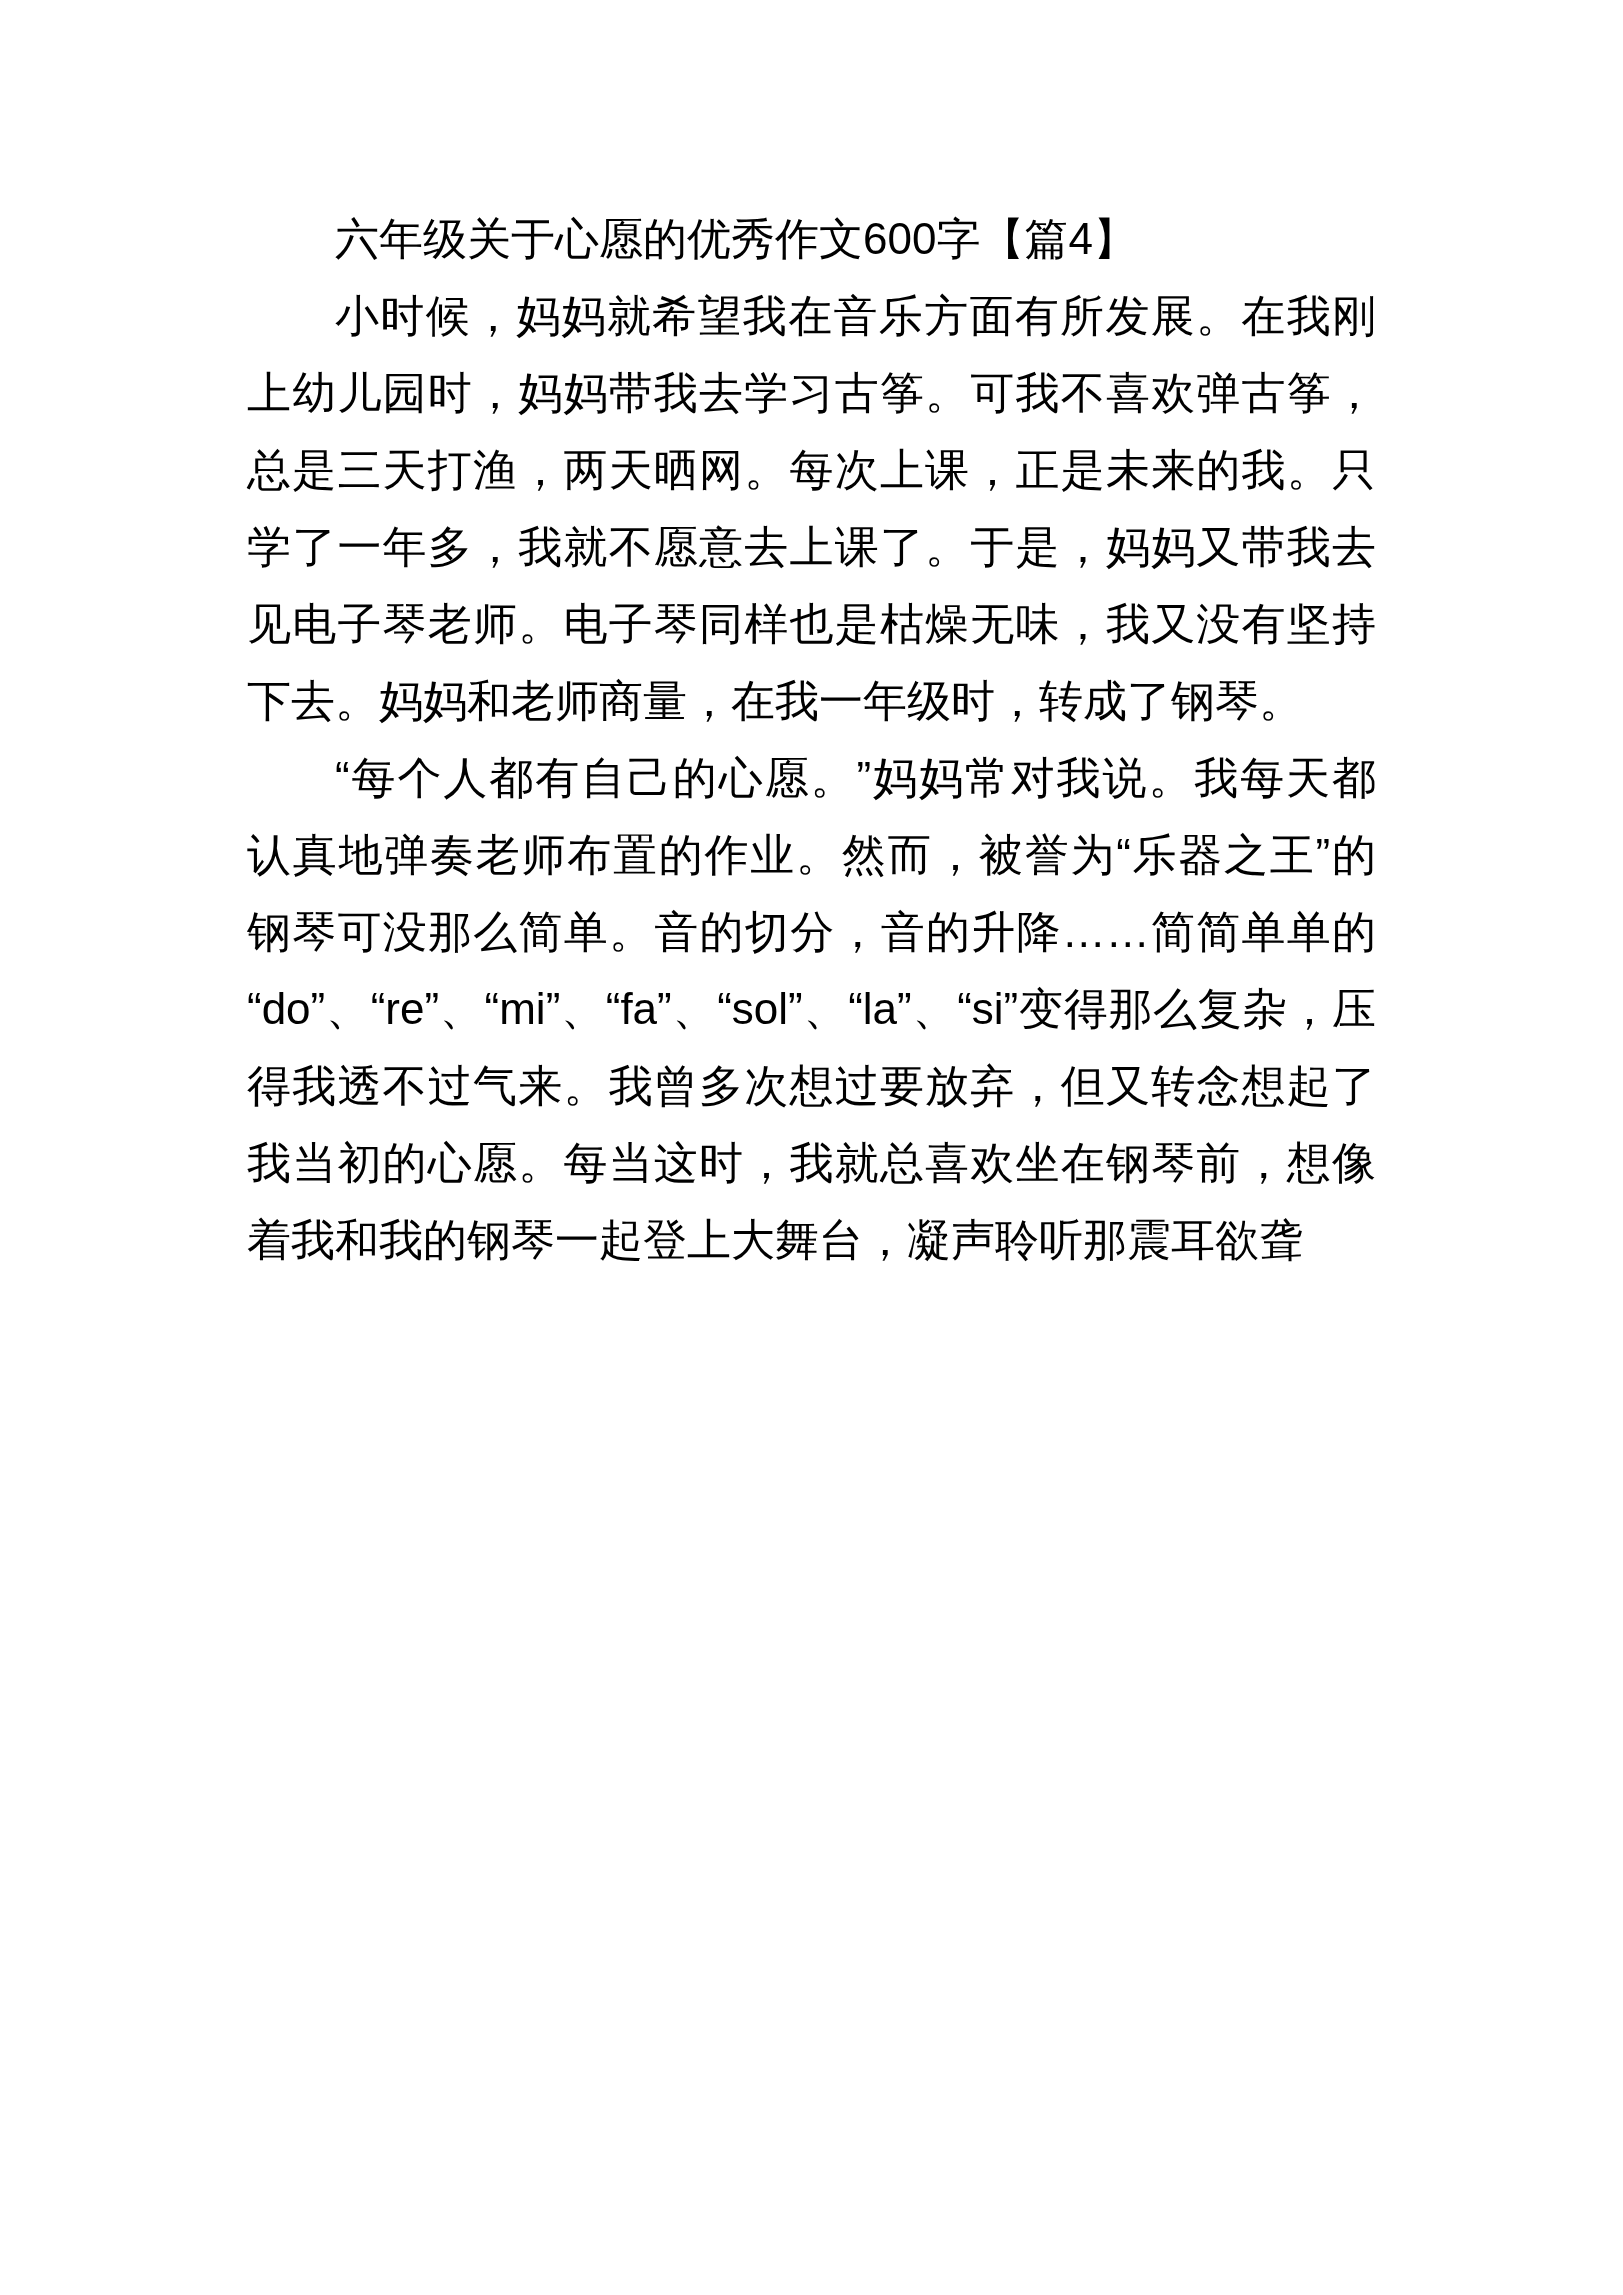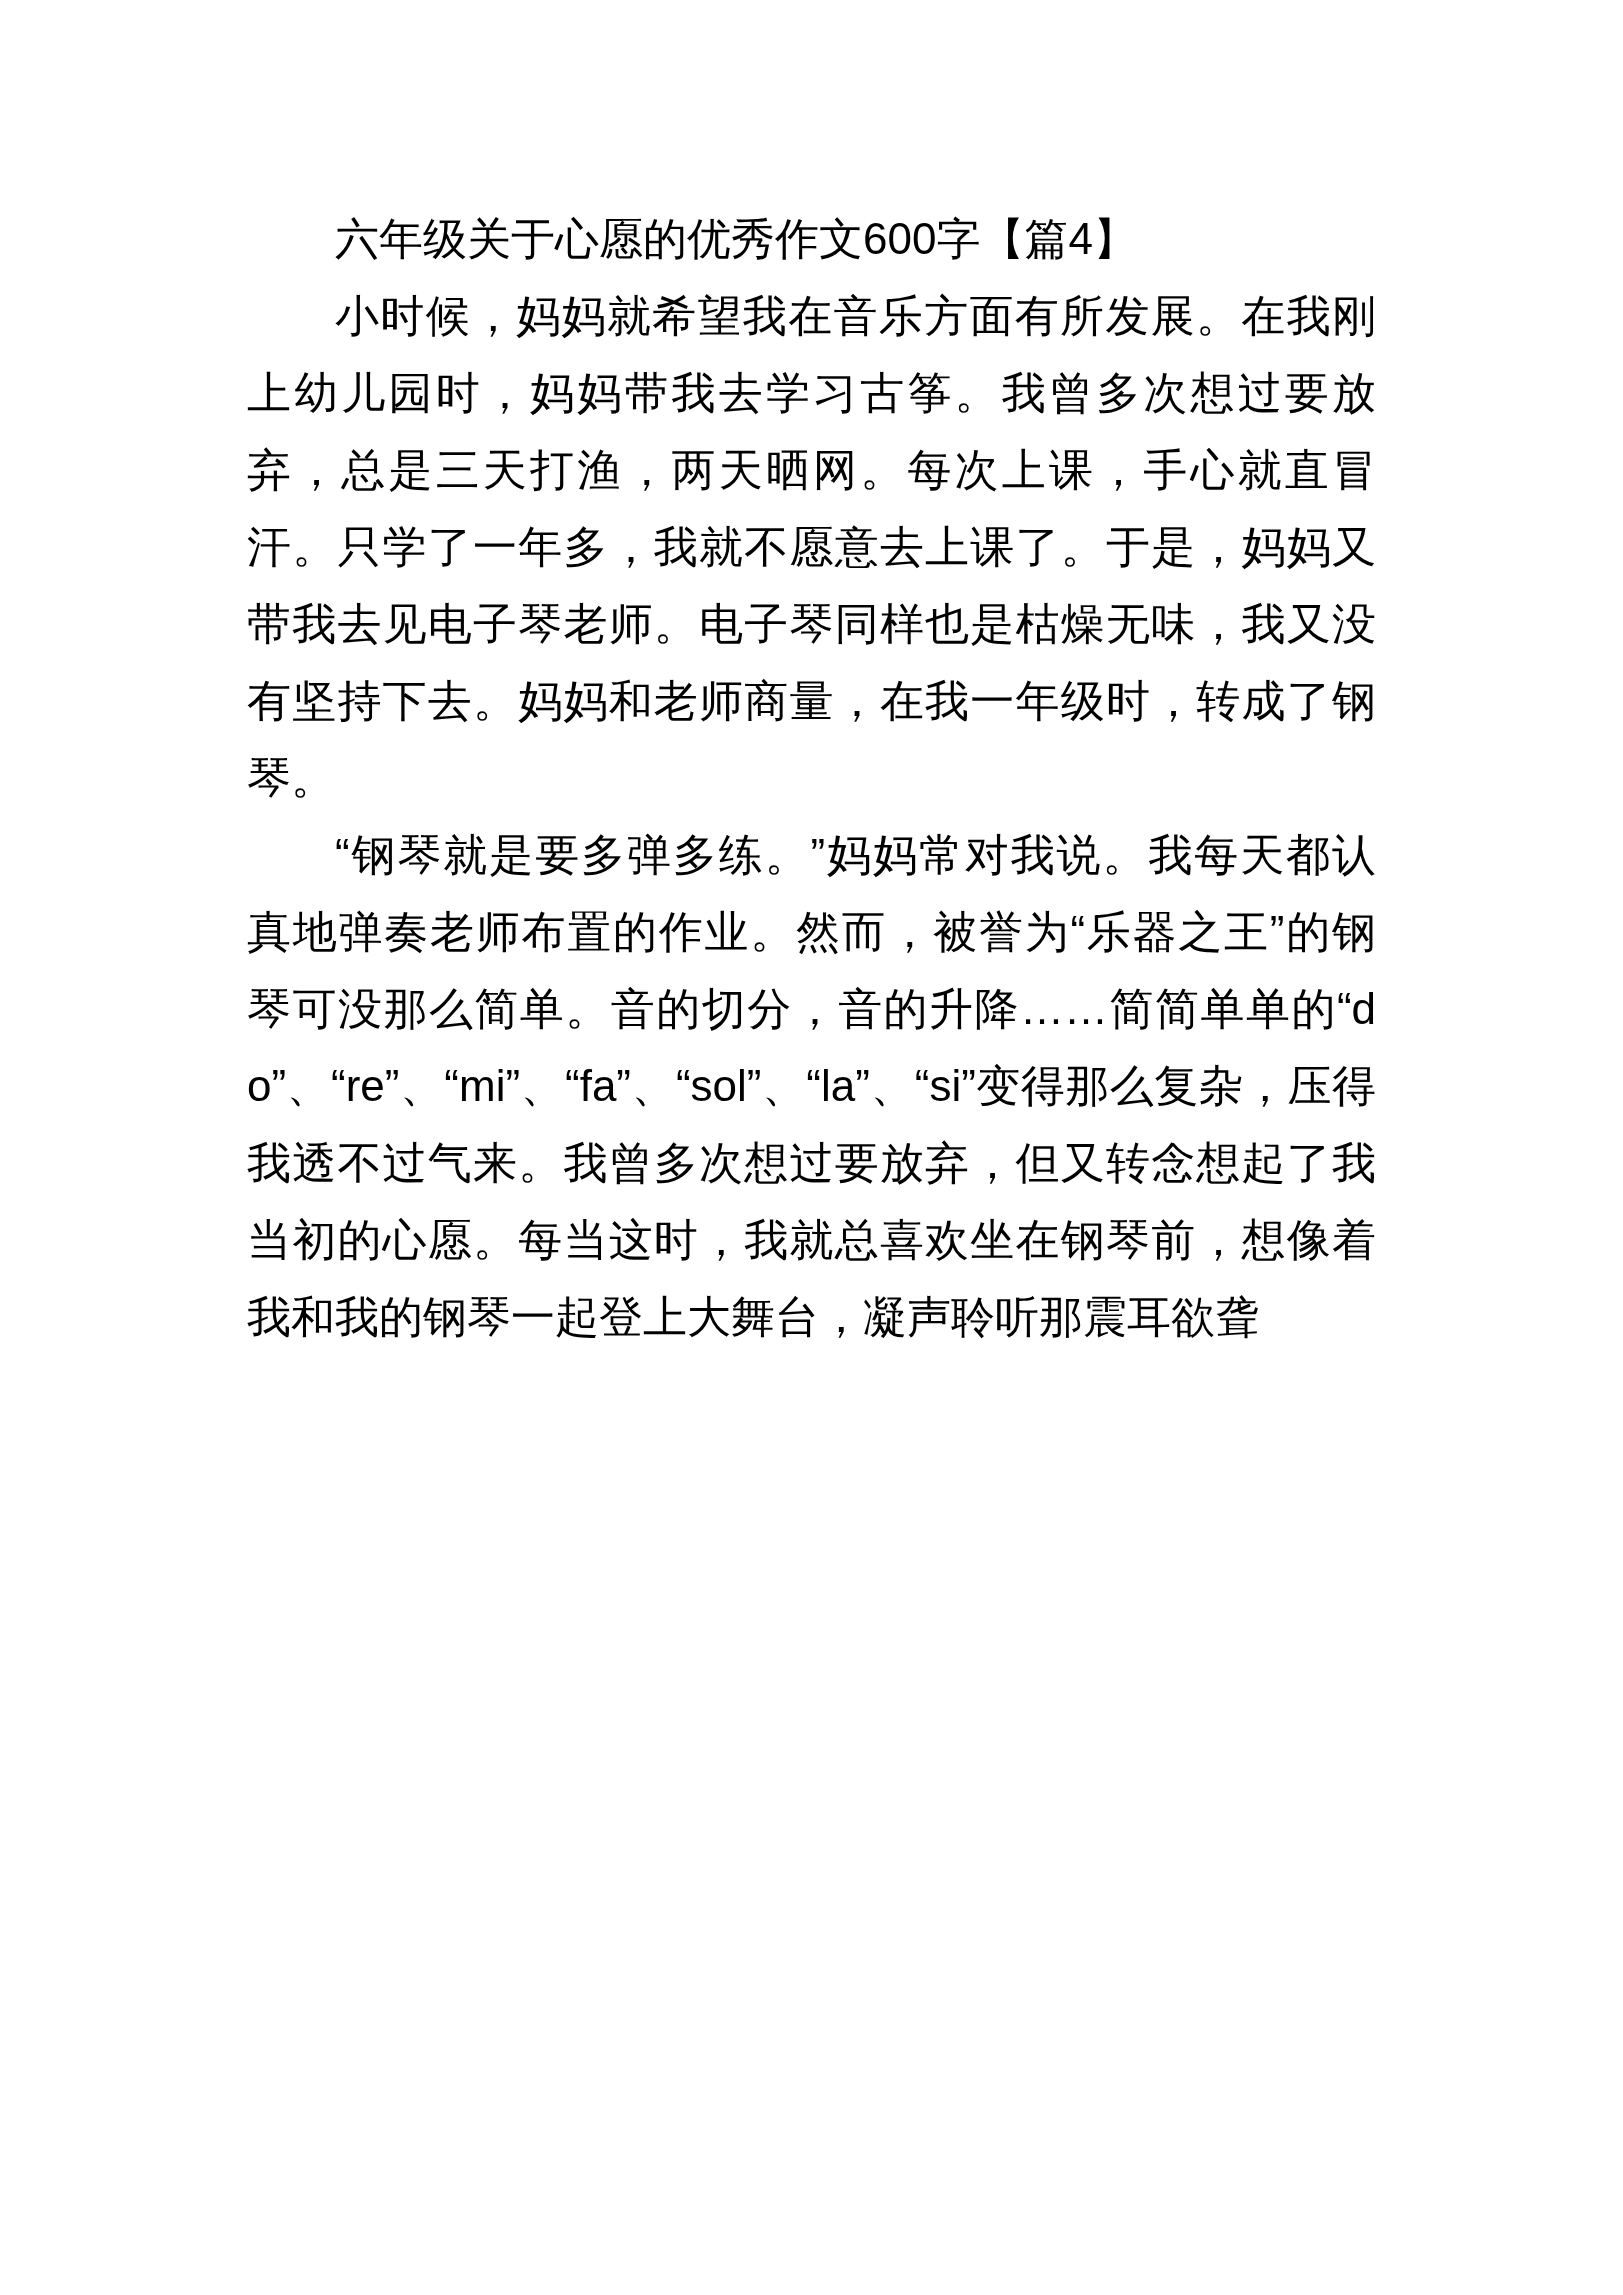--- a/index.html
+++ b/index.html
@@ -31,17 +31,17 @@
     padding: 0;
     text-indent: 2em;
   }
 </style>
 </head>
 <body>
 
 <div class="page">
   <div class="text-block">
     <p class="para">六年级关于心愿的优秀作文600字【篇4】</p>
-    <p class="para">小时候，妈妈就希望我在音乐方面有所发展。在我刚上幼儿园时，妈妈带我去学习古筝。我曾多次想过要放弃，总是三天打渔，两天晒网。每次上课，手心就直冒汗。只学了一年多，我就不愿意去上课了。于是，妈妈又带我去见电子琴老师。电子琴同样也是枯燥无味，我又没有坚持下去。妈妈和老师商量，在我一年级时，转成了钢琴。</p>
-    <p class="para">“钢琴就是要多弹多练。”妈妈常对我说。我每天都认真地弹奏老师布置的作业。然而，被誉为“乐器之王”的钢琴可没那么简单。音的切分，音的升降……简简单单的“do”、“re”、“mi”、“fa”、“sol”、“la”、“si”变得那么复杂，压得我透不过气来。我曾多次想过要放弃，但又转念想起了我当初的心愿。每当这时，我就总喜欢坐在钢琴前，想像着我和我的钢琴一起登上大舞台，凝声聆听那震耳欲聋</p>
+    <p class="para">小时候，妈妈就希望我在音乐方面有所发展。在我刚上幼儿园时，妈妈带我去学习古筝。可我不喜欢弹古筝，总是三天打渔，两天晒网。每次上课，正是未来的我。只学了一年多，我就不愿意去上课了。于是，妈妈又带我去见电子琴老师。电子琴同样也是枯燥无味，我又没有坚持下去。妈妈和老师商量，在我一年级时，转成了钢琴。</p>
+    <p class="para">“每个人都有自己的心愿。”妈妈常对我说。我每天都认真地弹奏老师布置的作业。然而，被誉为“乐器之王”的钢琴可没那么简单。音的切分，音的升降……简简单单的“do”、“re”、“mi”、“fa”、“sol”、“la”、“si”变得那么复杂，压得我透不过气来。我曾多次想过要放弃，但又转念想起了我当初的心愿。每当这时，我就总喜欢坐在钢琴前，想像着我和我的钢琴一起登上大舞台，凝声聆听那震耳欲聋</p>
   </div>
 </div>
 
 
 </body></html>

